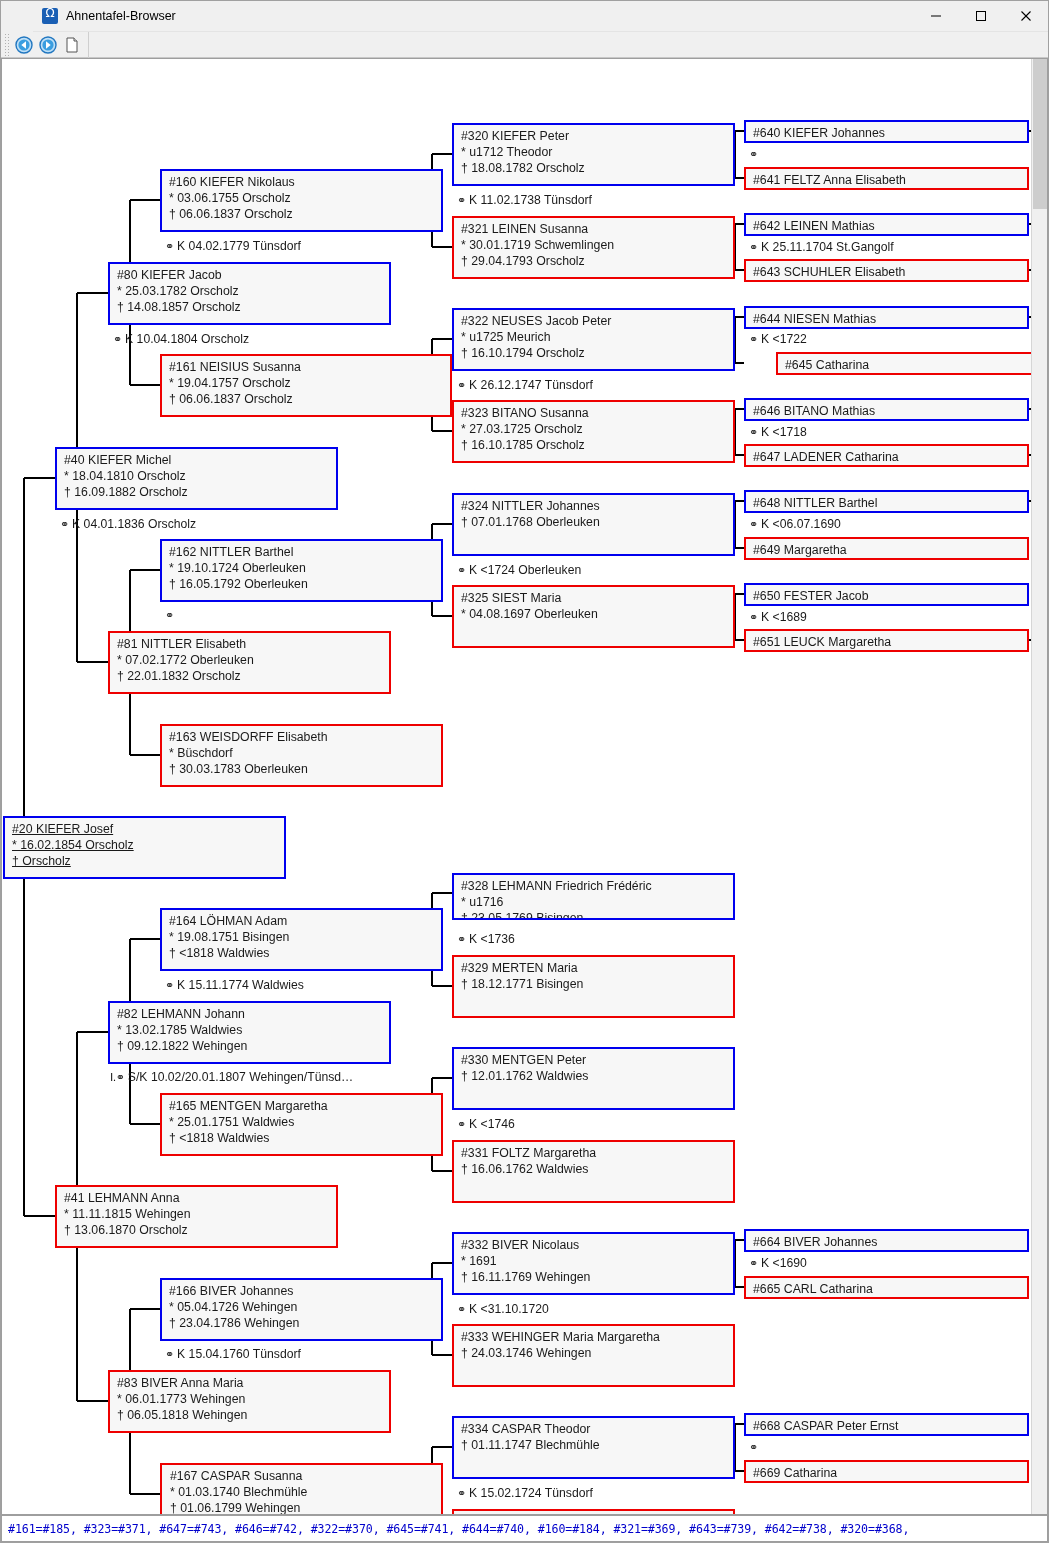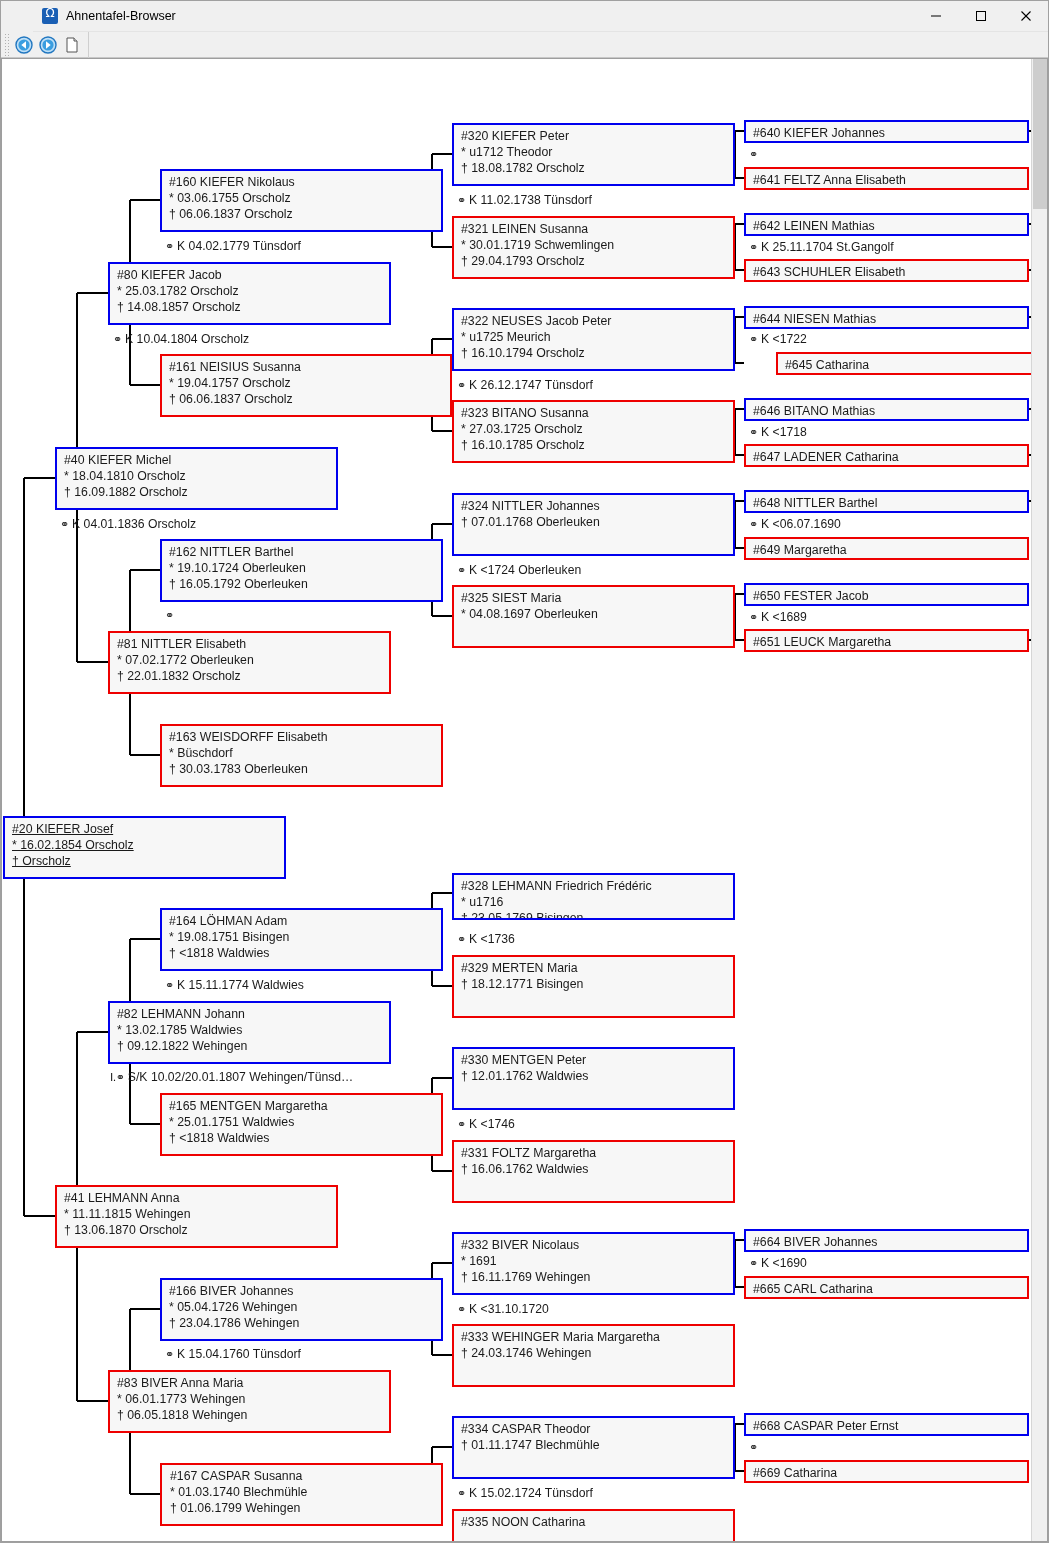--- a/index.html
+++ b/index.html
@@ -554,14 +554,17 @@
           <div class="marr" style="left: 747px; top: 1197px;"><span class="sym">⚭</span><span> K &lt;1690</span></div>
           <div class="marr" style="left: 747px; top: 1381px;"><span class="sym">⚭</span><span></span></div>
         </div>
     </div>
 
     <div id="vscroll">
       <div id="vthumb"></div>
     </div>
   </div>
 
+  <div id="statusbar">
+    <span id="status-text">#161=#185, #323=#371, #647=#743, #646=#742, #322=#370, #645=#741, #644=#740, #160=#184, #321=#369, #643=#739, #642=#738, #320=#368,</span>
+  </div>
 
 </div>
 
 </body></html>

